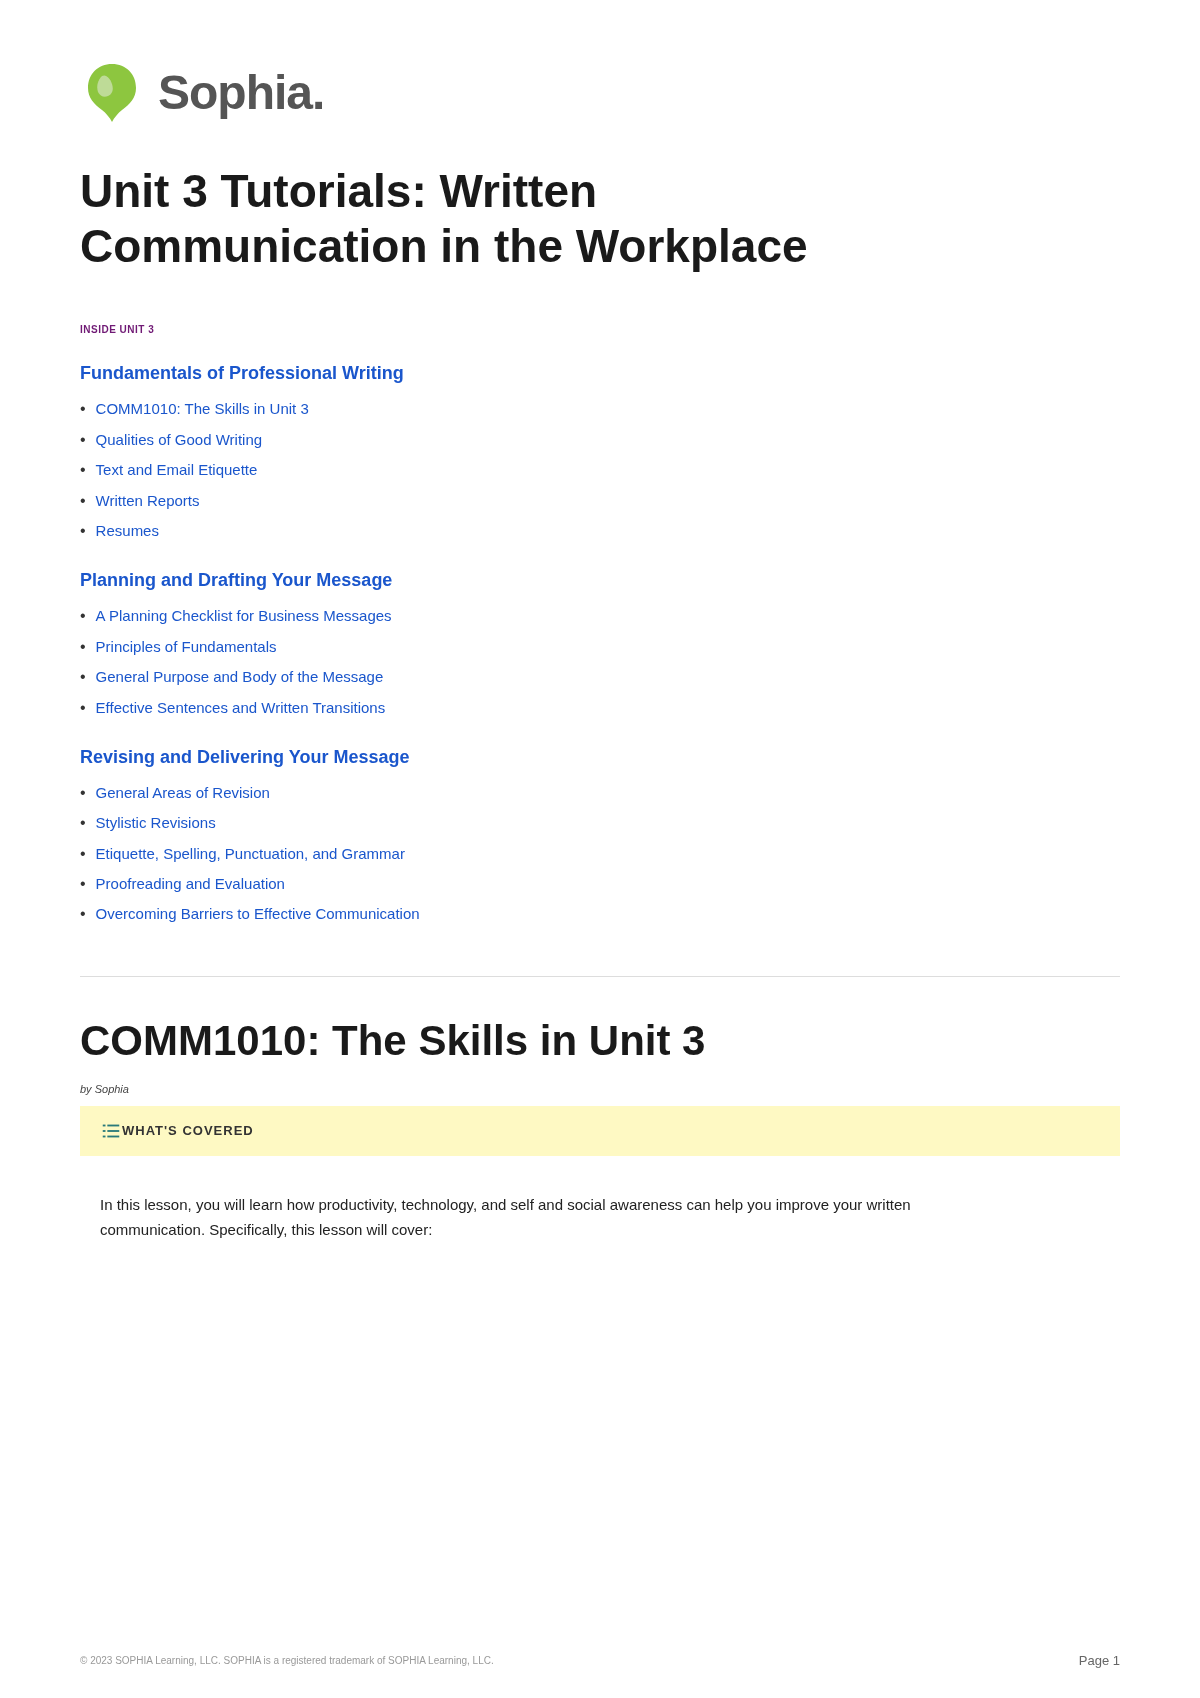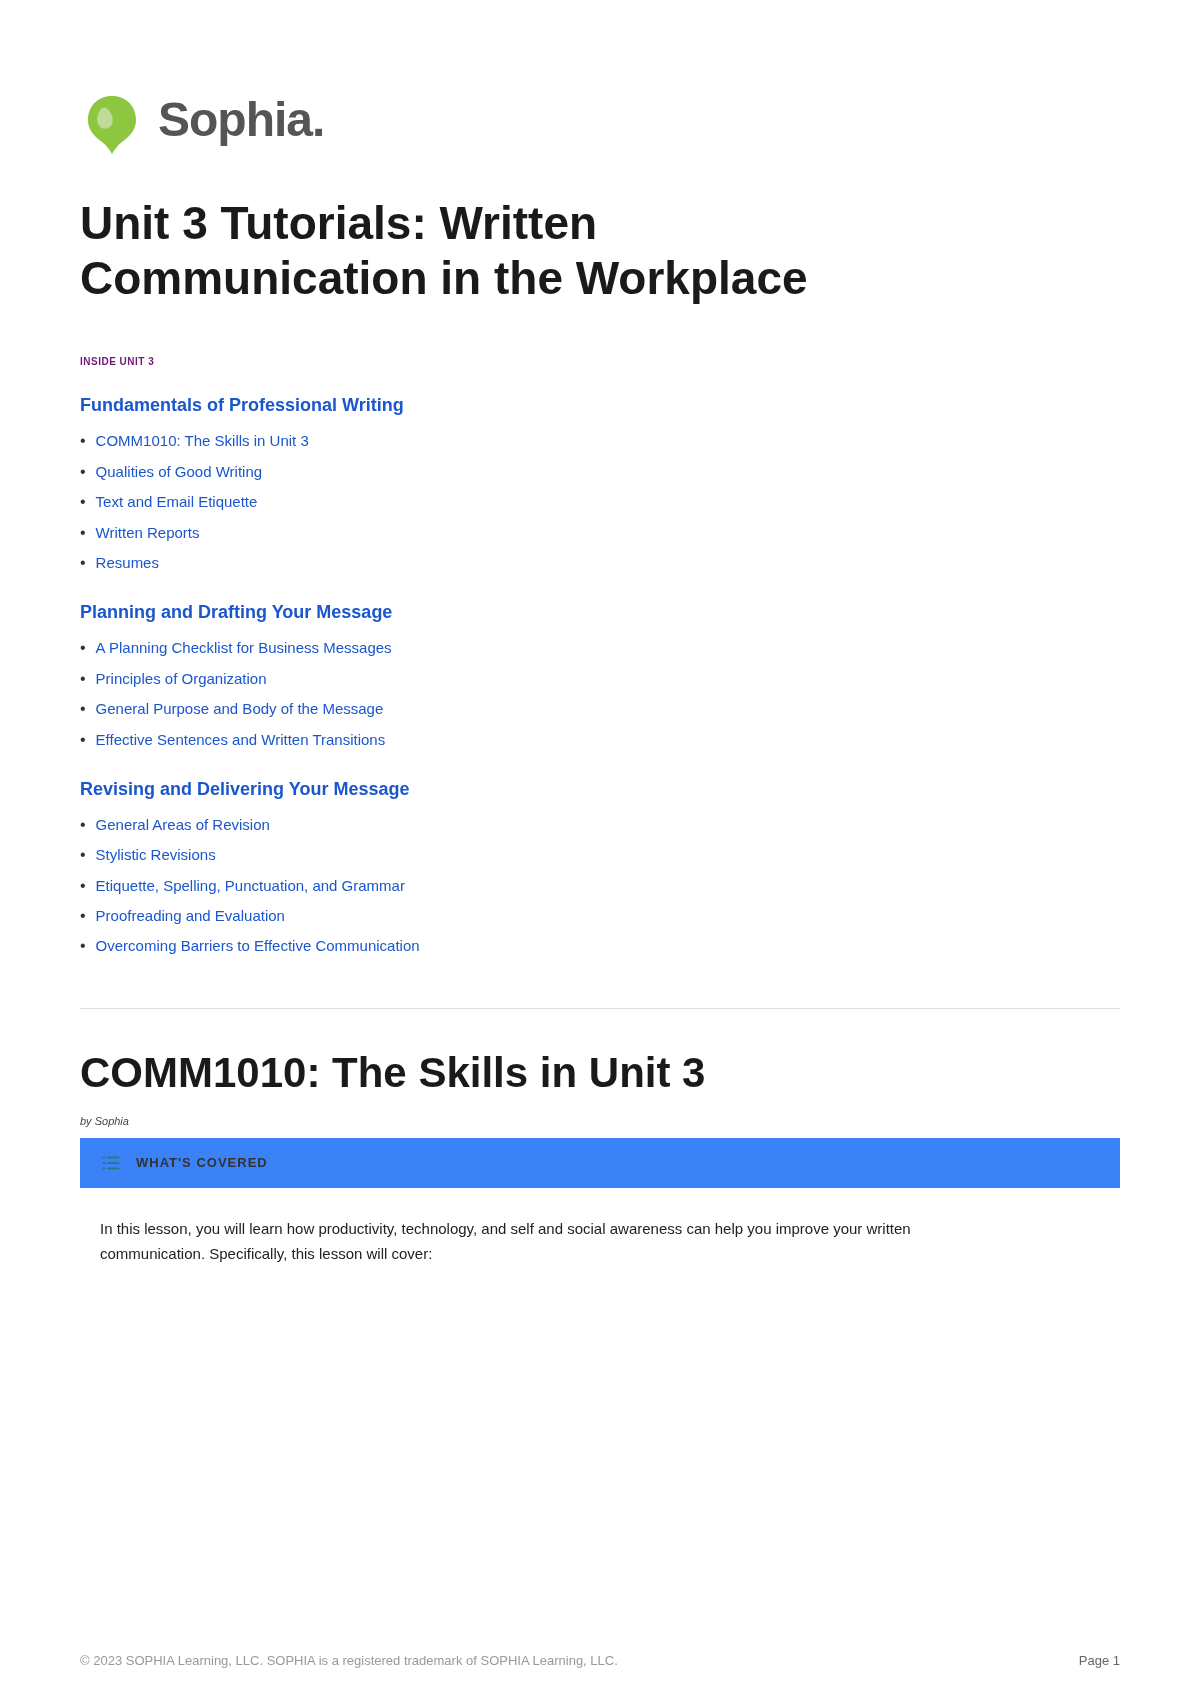--- a/index.html
+++ b/index.html
@@ -13,24 +13,23 @@
       font-family: Arial, Helvetica, sans-serif;
       color: #222222;
       width: 1200px;
       min-height: 1698px;
       padding: 60px 80px 60px 80px;
     }
 
     
     .logo-area {
       display: flex;
-      align-items: flex-start;
+      align-items: center;
       gap: 14px;
       margin-bottom: 40px;
-      margin-top: 32px;
     }
 
     .logo-icon {
       width: 64px;
       height: 64px;
     }
 
     .logo-text {
       font-size: 48px;
       font-weight: 700;
@@ -115,26 +114,25 @@
     
     .by-line {
       font-size: 11px;
       font-style: italic;
       color: #444444;
       margin-bottom: 11px;
     }
 
     
     .whats-covered-banner {
-      background: #3b82f6;
-      display: flex;
-      align-items: center;
-      gap: 14px;
+      background: #fef9c3;
+      display: flex;
+      align-items: center;
       padding: 14px 20px;
-      margin-bottom: 28px;
+      margin-bottom: 36px;
     }
 
     .banner-icon {
       color: #2a7a7a;
       font-size: 18px;
       display: flex;
       align-items: center;
     }
 
     .banner-icon svg {
@@ -166,21 +164,21 @@
       left: 80px;
       right: 80px;
       display: flex;
       justify-content: space-between;
       align-items: center;
       font-size: 11px;
       color: #888888;
     }
 
     .footer-left {
-      font-size: 13px;
+      font-size: 10px;
       color: #999999;
       text-align: right;
     }
 
     .footer-right {
       font-size: 13px;
       color: #666666;
     }
   </style>
 </head>
@@ -219,21 +217,21 @@
   </ul>
 </div>
 
 <div>
   <div class="section-heading">Planning and Drafting Your Message</div>
   <ul class="toc-list">
     <li>
         <a>A Planning Checklist for Business Messages</a>
       </li>
     <li>
-        <a>Principles of Organization</a>
+        <a>Principles of Fundamentals</a>
       </li>
     <li>
         <a>General Purpose and Body of the Message</a>
       </li>
     <li>
         <a>Effective Sentences and Written Transitions</a>
       </li>
   </ul>
 </div>
 

